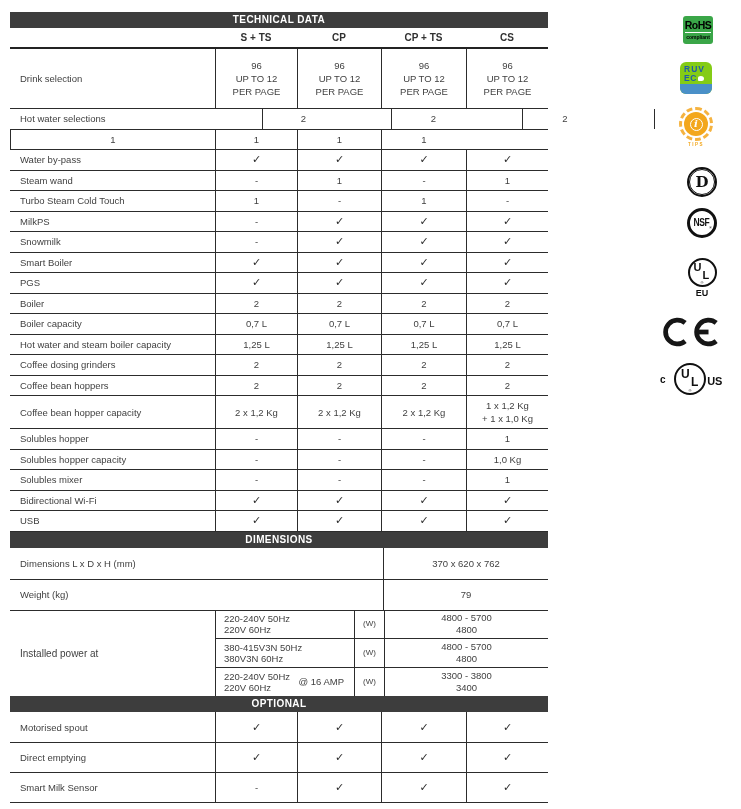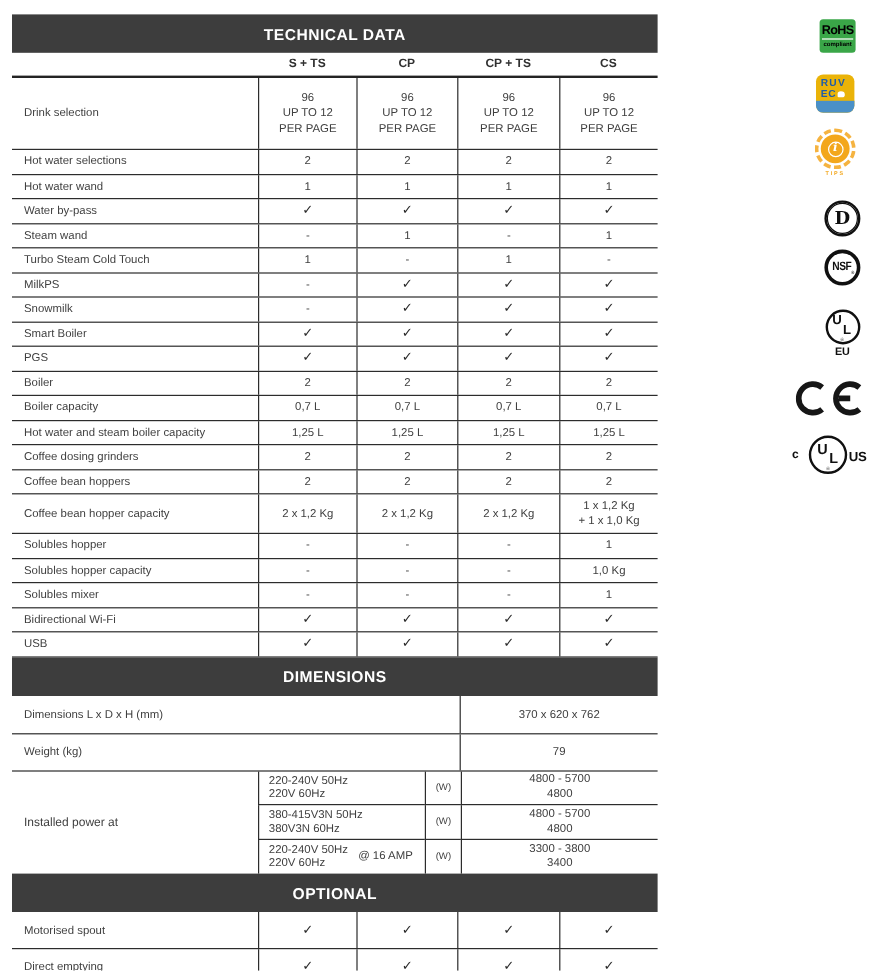--- a/index.html
+++ b/index.html
@@ -3,22 +3,22 @@
 <meta charset="utf-8">
 <style>
   html,body{margin:0;padding:0;background:#ffffff;}
   .canvas{
     position:relative;width:741px;height:809px;background:#ffffff;overflow:hidden;
     font-family:"Liberation Sans","DejaVu Sans",sans-serif;color:#3f3f3f;
   }
   .main{position:absolute;left:10px;top:12px;width:538px;}
   
   .secbar{
-    height:32px;background:#3d3d3d;color:#ffffff;display:flex;align-items:center;justify-content:center;
-    font-size:13px;font-weight:bold;letter-spacing:.4px;line-height:1;
+    height:16px;background:#3d3d3d;color:#ffffff;display:flex;align-items:center;justify-content:center;
+    font-size:10px;font-weight:bold;letter-spacing:.4px;line-height:1;
   }
   
   .colheads{
     display:grid;grid-template-columns:205px 82px 84px 85px 82px;height:21px;
     border-bottom:2px solid #232323;box-sizing:border-box;
   }
   .hcell{display:flex;align-items:center;justify-content:center;font-size:10px;font-weight:bold;color:#303030;}
   
   .trow{
     display:grid;grid-template-columns:205px 82px 84px 85px 82px;
@@ -113,29 +113,28 @@
           <div class="cell vcell">96
 UP TO 12
 PER PAGE</div>
           <div class="cell vcell">96
 UP TO 12
 PER PAGE</div>
           <div class="cell vcell">96
 UP TO 12
 PER PAGE</div>
         </div>
-        <div class="trow" style="height: 20.5px;">
+        <div class="trow" style="height: 20.5px; gap: 47px;">
           <div class="cell lcell">Hot water selections</div>
           <div class="cell vcell">2</div>
           <div class="cell vcell">2</div>
           <div class="cell vcell">2</div>
           <div class="cell vcell">2</div>
         </div>
         <div class="trow" style="height: 20.5px;">
-          <div class="cell lcell">Hot water wand</div>
           <div class="cell vcell">1</div>
           <div class="cell vcell">1</div>
           <div class="cell vcell">1</div>
           <div class="cell vcell">1</div>
         </div>
         <div class="trow" style="height: 20.5px;">
           <div class="cell lcell">Water by-pass</div>
           <div class="cell vcell check">✓</div>
           <div class="cell vcell check">✓</div>
           <div class="cell vcell check">✓</div>
@@ -324,21 +323,21 @@
           <div class="cell vcell check">✓</div>
         </div>
       </div>
   </div>
 
   <div class="badge rohs" style="background: rgb(58, 166, 72);">
     <div class="rohs-top">RoHS</div>
     <div class="rohs-bot">compliant</div>
   </div>
 
-  <div class="badge ecoteck" style="background: #eab308; color: rgb(30, 92, 169);">
+  <div class="badge ecoteck" style="background: #84cc16; color: rgb(30, 92, 169);">
     <div class="eco-l1">RUV</div>
     <div class="eco-l2">
       <span>EC</span>
       <span class="swan"></span>
     </div>
     <div class="eco-band" style="background: rgb(74, 144, 200);">TECK</div>
   </div>
 
   <div class="badge tips">
     <div class="tips-ring"></div>

